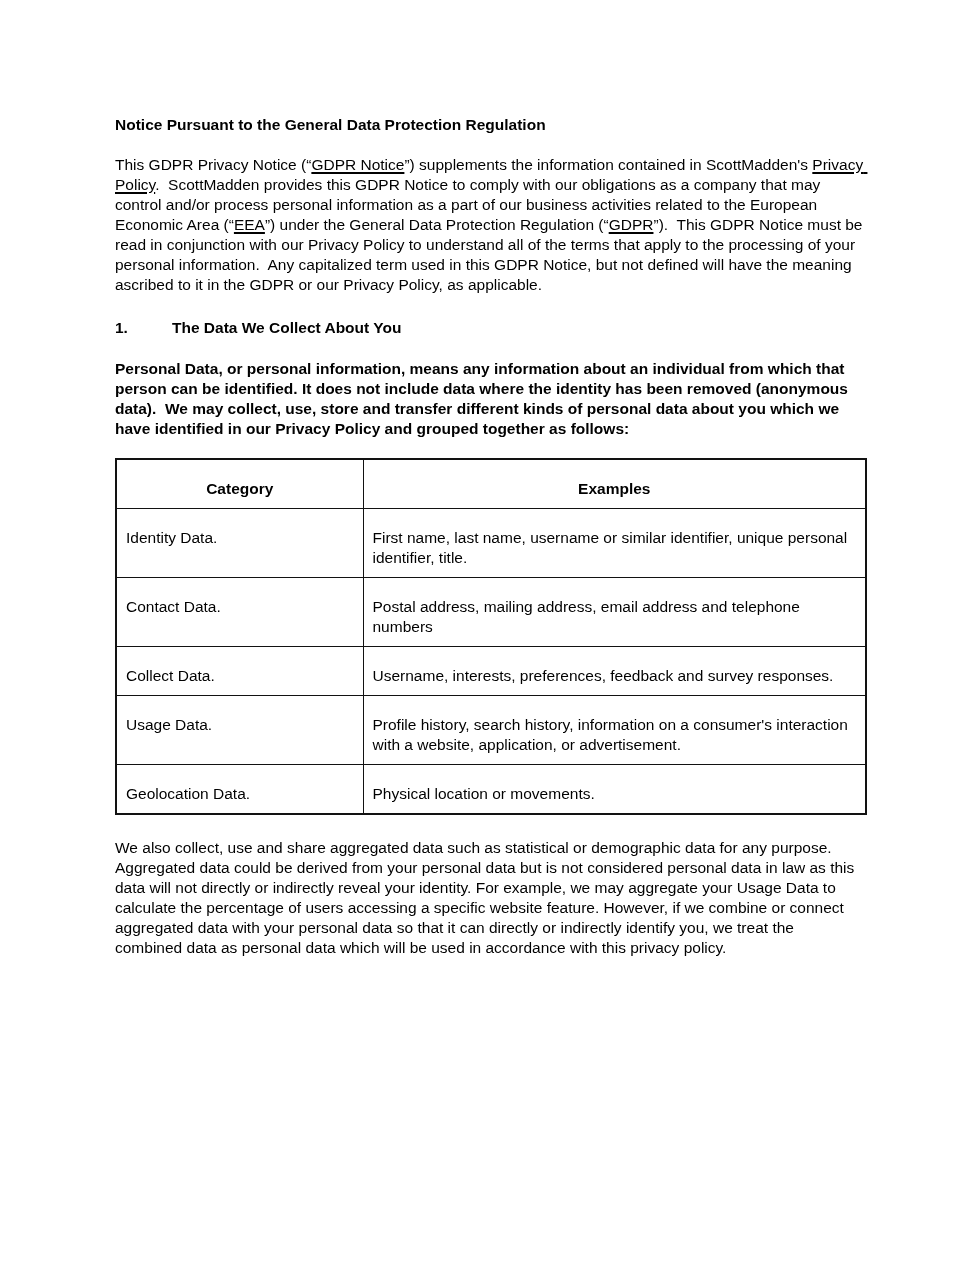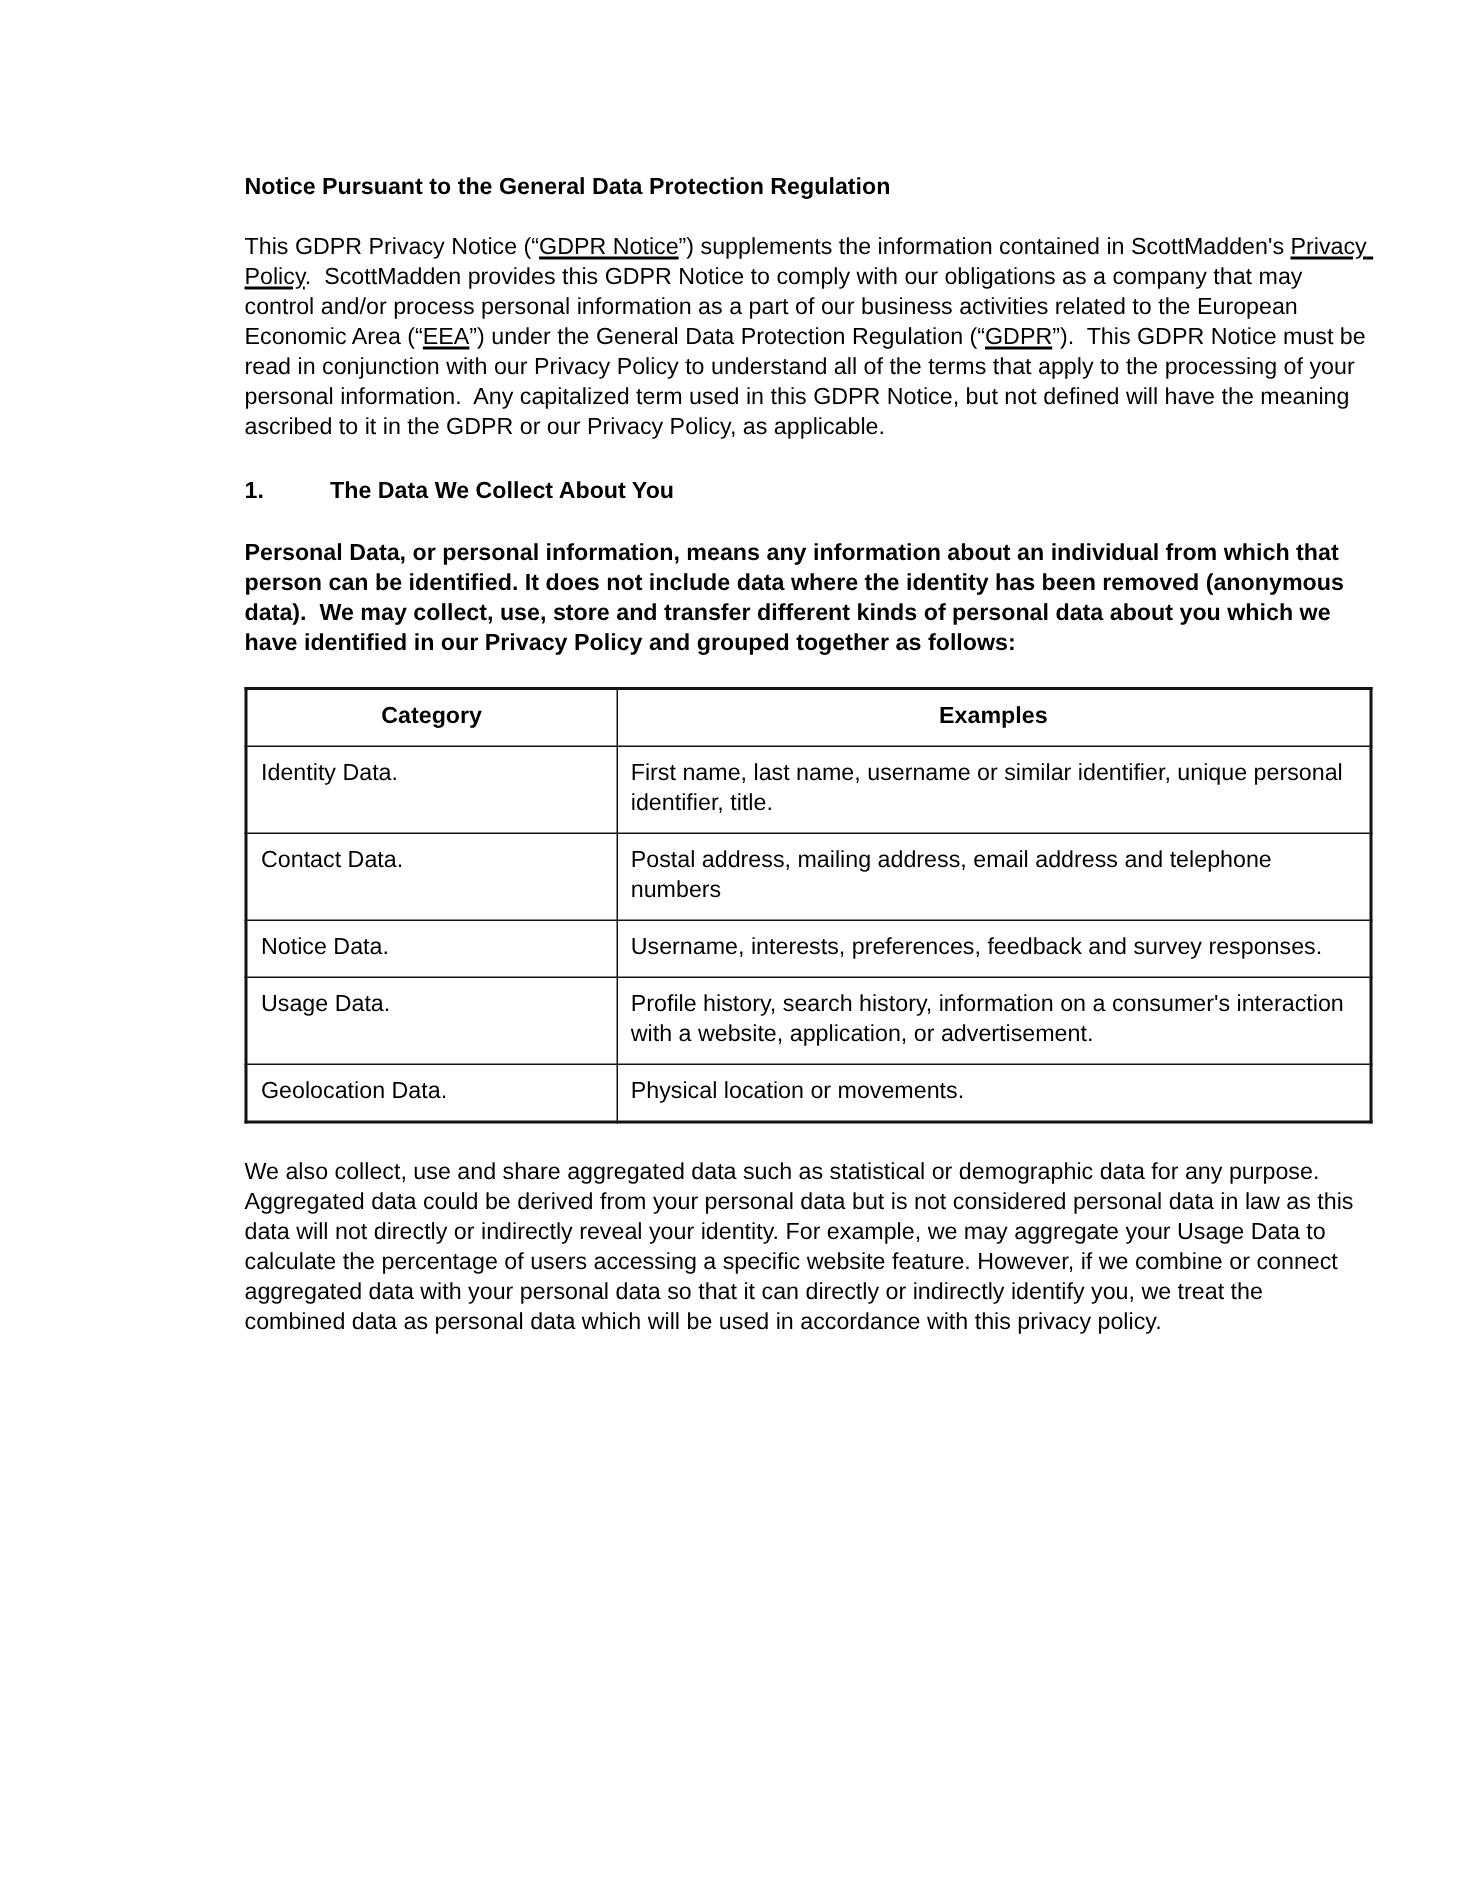--- a/index.html
+++ b/index.html
@@ -22,21 +22,20 @@
     
     filter: blur(0.26px) contrast(1.04);
   }
   .content {
     position: absolute;
     left: 115px;
     top: 115px;
     width: 750px;
     font-size: 15.5px;
     line-height: 20px;
-    margin-left: 48px;
   }
   .doc-title {
     margin: 0 0 20px 0;
     font-size: 15.5px;
     line-height: 20px;
     font-weight: bold;
   }
   .body-text {
     margin: 0;
     white-space: pre-wrap;
@@ -65,21 +64,21 @@
     border-collapse: collapse;
     table-layout: fixed;
     border: 2px solid #161616;
   }
   table.data-table th,
   table.data-table td {
     border: 1px solid #161616;
     font-size: 15.5px;
     line-height: 20px;
     vertical-align: top;
-    padding: 8px 9px 9px 9px;
+    padding: 19px 9px 9px 9px;
     white-space: pre-wrap;
   }
   table.data-table th {
     font-weight: bold;
     text-align: center;
   }
   col.col-category { width: 247px; }
   col.col-examples { width: 503px; }
 </style>
 </head>
@@ -113,21 +112,21 @@
       <tbody>
         <tr>
           <td>Identity Data.</td>
           <td>First name, last name, username or similar identifier, unique personal identifier, title.</td>
         </tr>
         <tr>
           <td>Contact Data.</td>
           <td>Postal address, mailing address, email address and telephone numbers</td>
         </tr>
         <tr>
-          <td>Notice Data.</td>
+          <td>Collect Data.</td>
           <td>Username, interests, preferences, feedback and survey responses.</td>
         </tr>
         <tr>
           <td>Usage Data.</td>
           <td>Profile history, search history, information on a consumer's interaction with a website, application, or advertisement.</td>
         </tr>
         <tr>
           <td>Geolocation Data.</td>
           <td>Physical location or movements.</td>
         </tr>

